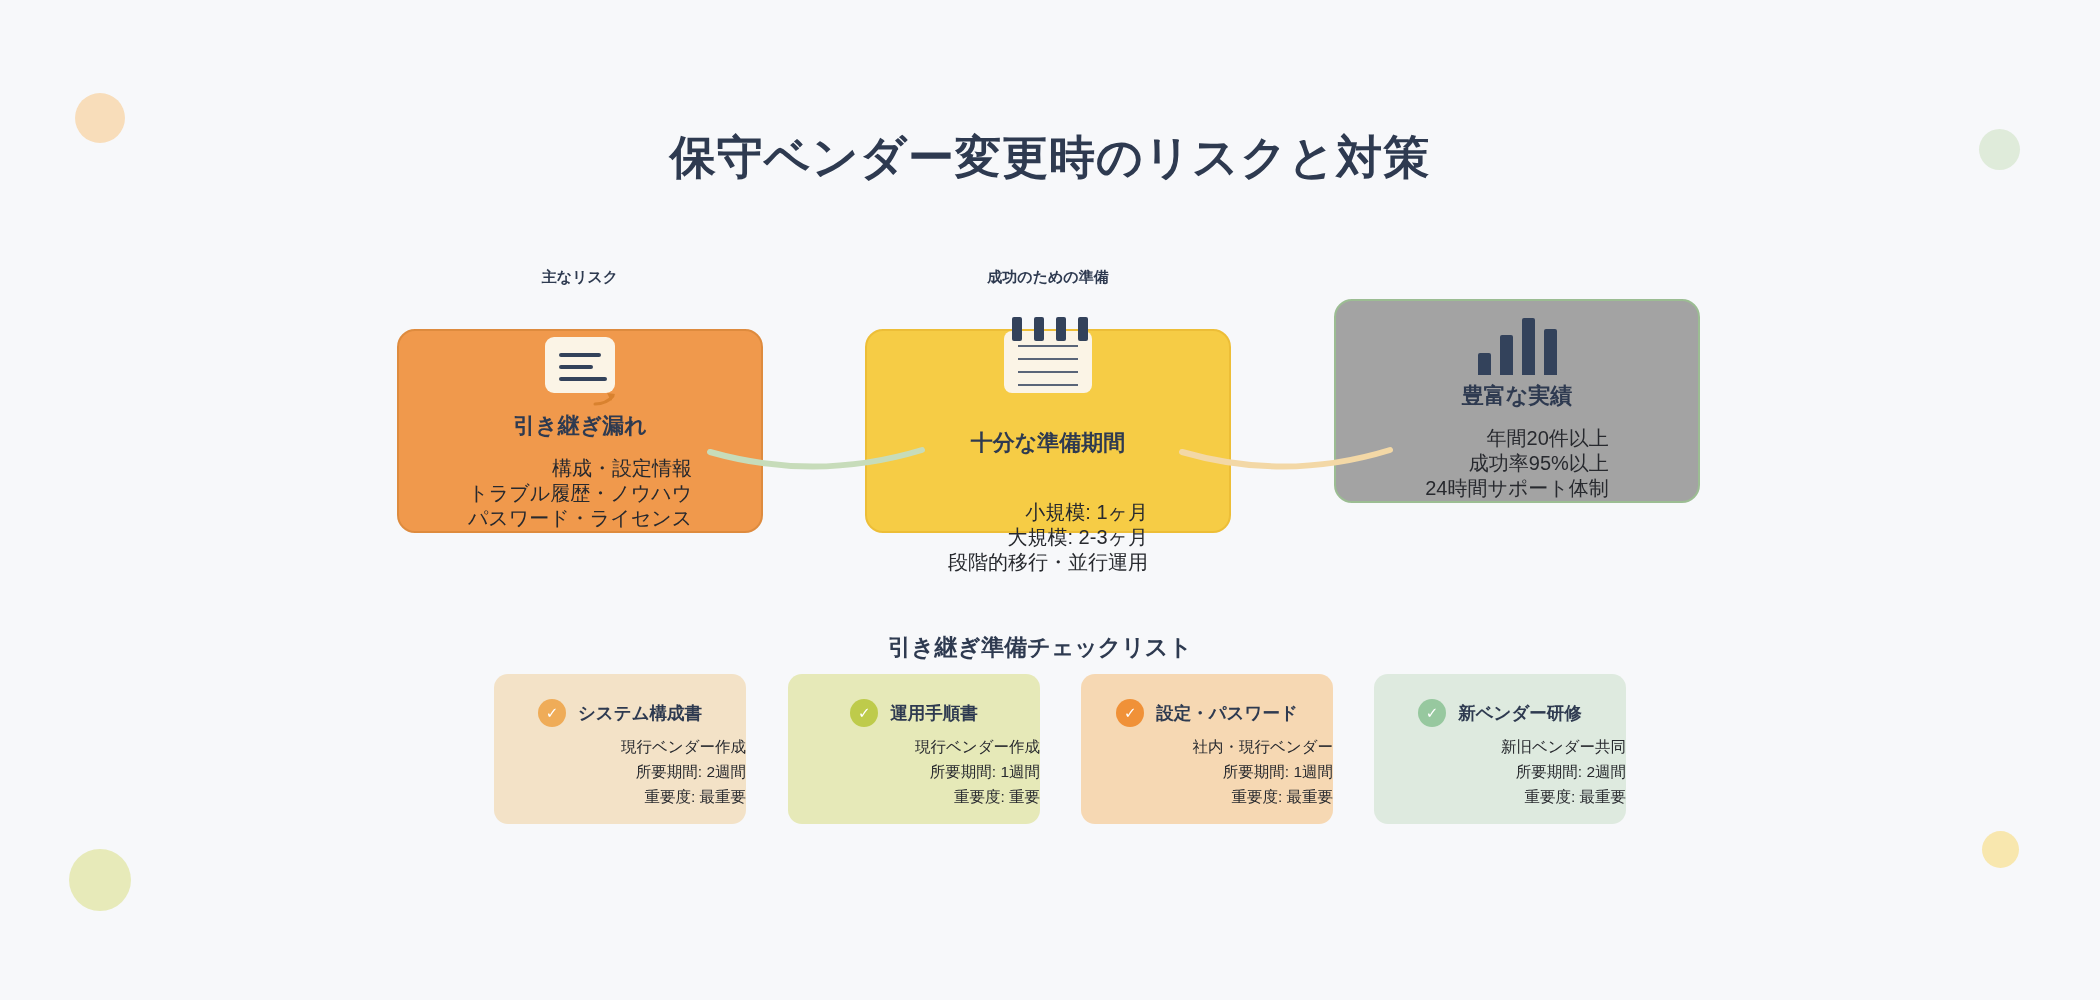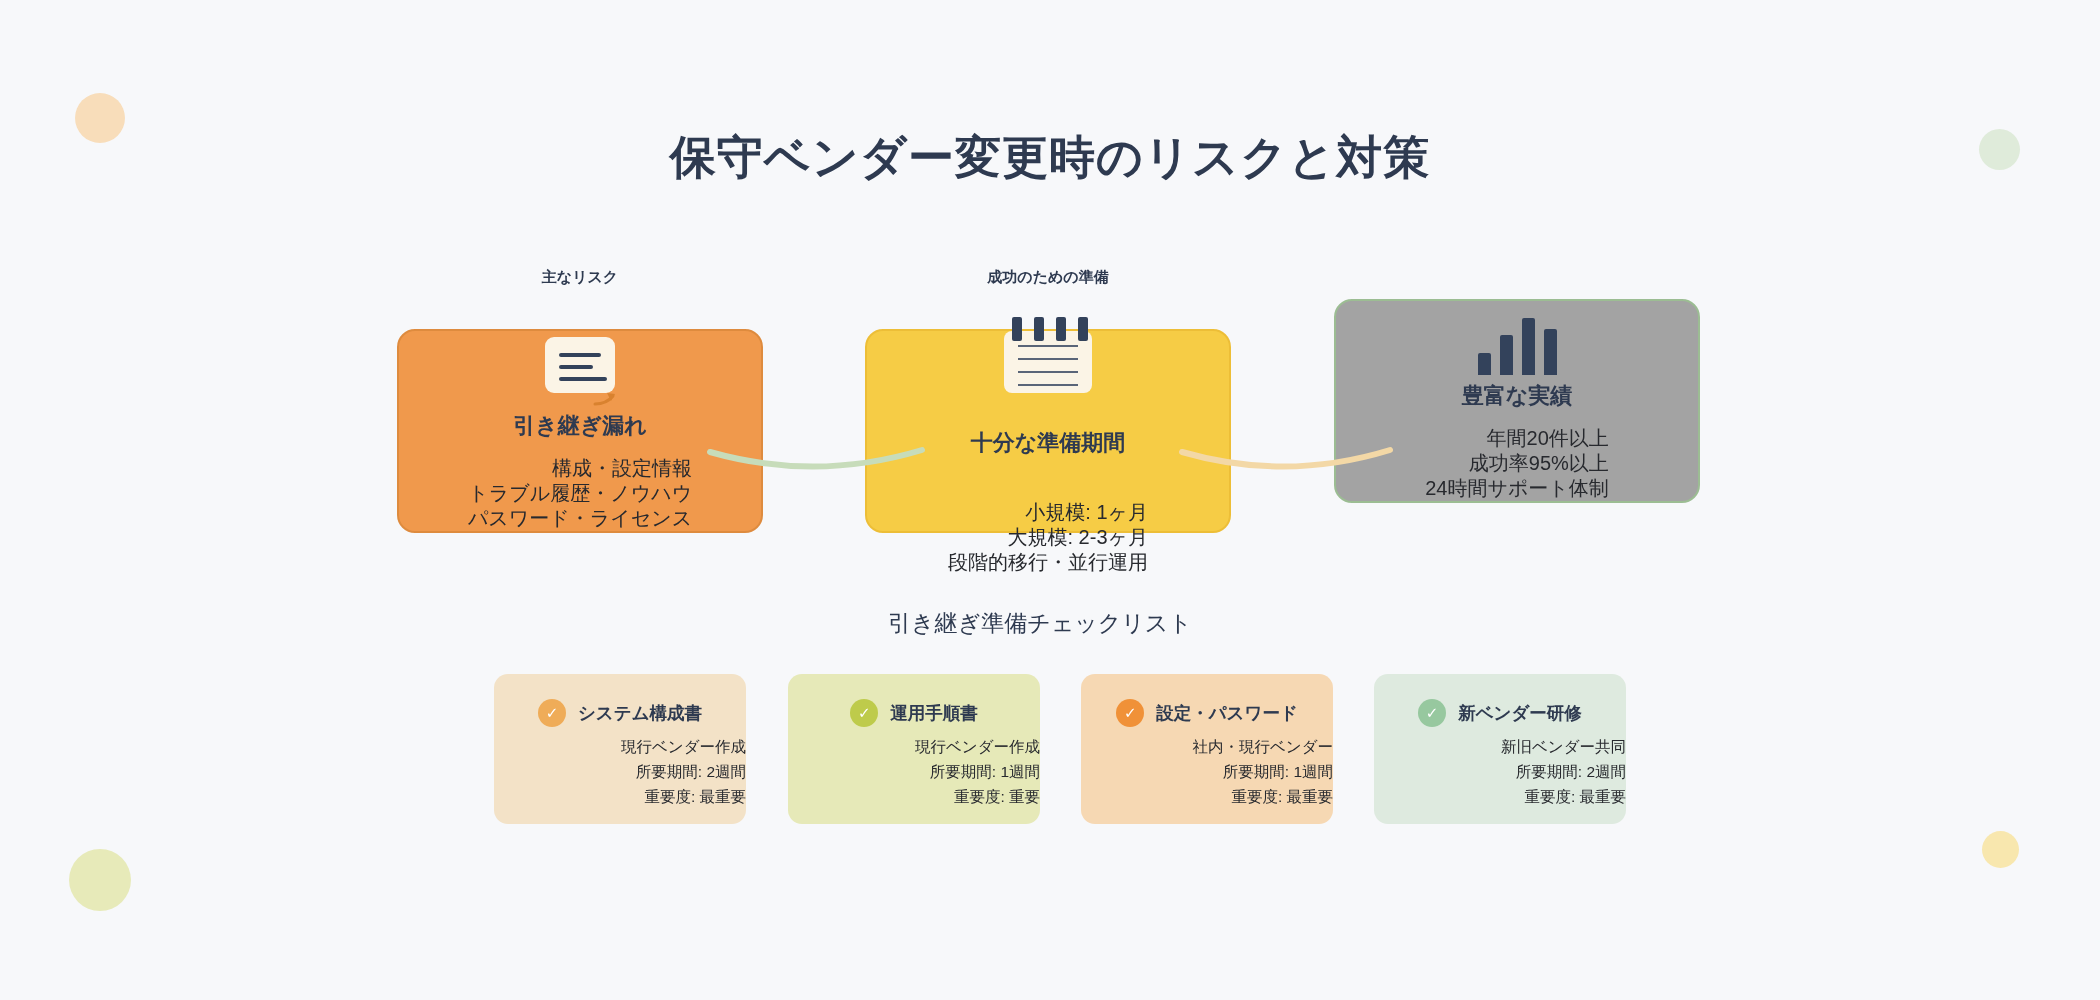--- a/index.html
+++ b/index.html
@@ -50,22 +50,22 @@
   .icon-bars { display:flex; align-items:flex-end; gap:9px; }
   .bar { width:13px; background:var(--icon_ink); border-radius:2px 2px 0 0; }
   .bar.b1 { height:22px; } .bar.b2 { height:40px; } .bar.b3 { height:57px; } .bar.b4 { height:46px; }
 
   
   .connectors { position:absolute; left:0; top:0; width:2100px; height:1000px; pointer-events:none; }
   .connectors path { fill:none; stroke-width:6px; stroke-linecap:round; }
 
   
   .checklist-heading {
-    position:absolute; top:608px; left:0; width:2080px; text-align:center;
-    font-size:23px; font-weight:normal; color:var(--ink);
+    position:absolute; top:632px; left:0; width:2080px; text-align:center;
+    font-size:23px; font-weight:bold; color:var(--ink);
   }
   .check-card {
     position:absolute; top:674px; width:252px; height:150px; border-radius:14px; box-sizing:border-box;
   }
   .cc-0 { left:494px; } .cc-1 { left:788px; } .cc-2 { left:1081px; } .cc-3 { left:1374px; }
   .check-row { display:flex; align-items:center; justify-content:center; gap:12px; margin-top:25px; }
   .check-circle {
     width:28px; height:28px; border-radius:50%; color:#FFFFFF;
     display:flex; align-items:center; justify-content:center; font-size:15px; font-weight:bold; flex:0 0 auto;
   }

